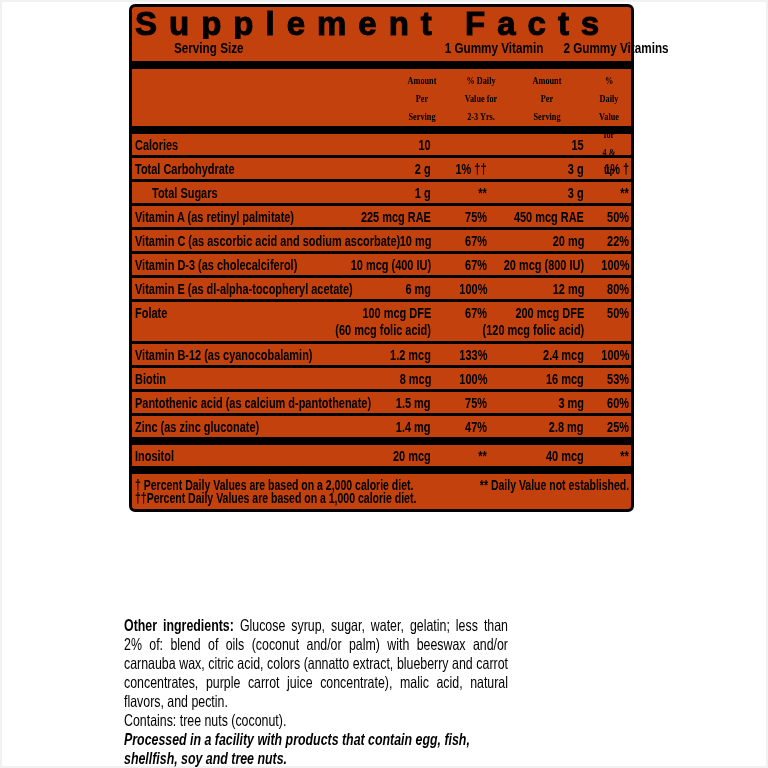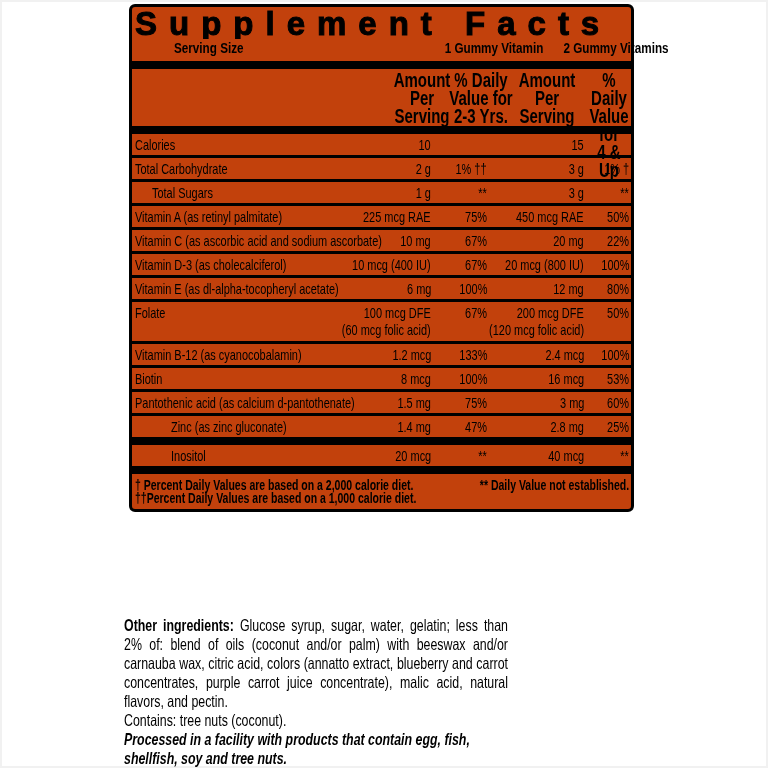--- a/index.html
+++ b/index.html
@@ -24,27 +24,27 @@
     -webkit-text-stroke:1px #000;
   }
   .serving-row { position:relative; height:18px; font-size:15px; font-weight:bold; line-height:18px;margin-left:39px; }
   .s-lbl { position:absolute; left:3px; white-space:nowrap; transform:scaleX(0.78); transform-origin:left center; }
   .s-c1  { position:absolute; left:323px; white-space:nowrap; transform:translateX(-50%) scaleX(0.78); }
   .s-c2  { position:absolute; left:445px; white-space:nowrap; transform:translateX(-50%) scaleX(0.78); }
 
   .bar { height:8px; background:#000; }
   .bar.mt { margin-top:4px; }
 
-  .hdr { position:relative; height:57px; font-size:20px; font-weight:bold; line-height:18px; }
+  .hdr { position:relative; height:57px; font-size:11px; font-weight:bold; line-height:18px;font-family:Liberation Serif, serif; }
   .hcell { position:absolute; top:2px; text-align:center; white-space:pre-line; transform:translateX(-50%) scaleX(0.75); }
   .h1 { left:290px; } .h2 { left:349px; } .h3 { left:415px; } .h4 { left:477px; }
 
-  .rows { font-size:15px; font-weight:normal; }
+  .rows { font-size:15px; font-weight:bold; }
   .row { position:relative; height:21px; line-height:21px; border-bottom:3px solid #000; }
-  .row.nb { border-bottom:none;margin-left:36px; }
+  .row.nb { border-bottom:none; }
   .row.tall { height:39px; }
   .lbl { display:inline-block; margin-left:3px; white-space:nowrap; transform:scaleX(0.73); transform-origin:left center; }
   .row.ind1 .lbl { margin-left:20px; }
   .row.ind2 .lbl { margin-left:35px; }
   .vcell { position:absolute; top:0; line-height:21px; white-space:nowrap; transform:scaleX(0.73); transform-origin:right center; }
   .c-a1 { right:200px; } .c-p1 { right:144px; } .c-a2 { right:47px; } .c-p2 { right:2px; }
   .vcell.sub { top:17px; }
 
   .footnotes { position:relative; font-size:14px; font-weight:bold; padding:5px 0 4px; line-height:13px; }
   .fn-l { display:block; margin-left:3px; white-space:nowrap; transform:scaleX(0.75); transform-origin:left center; }

